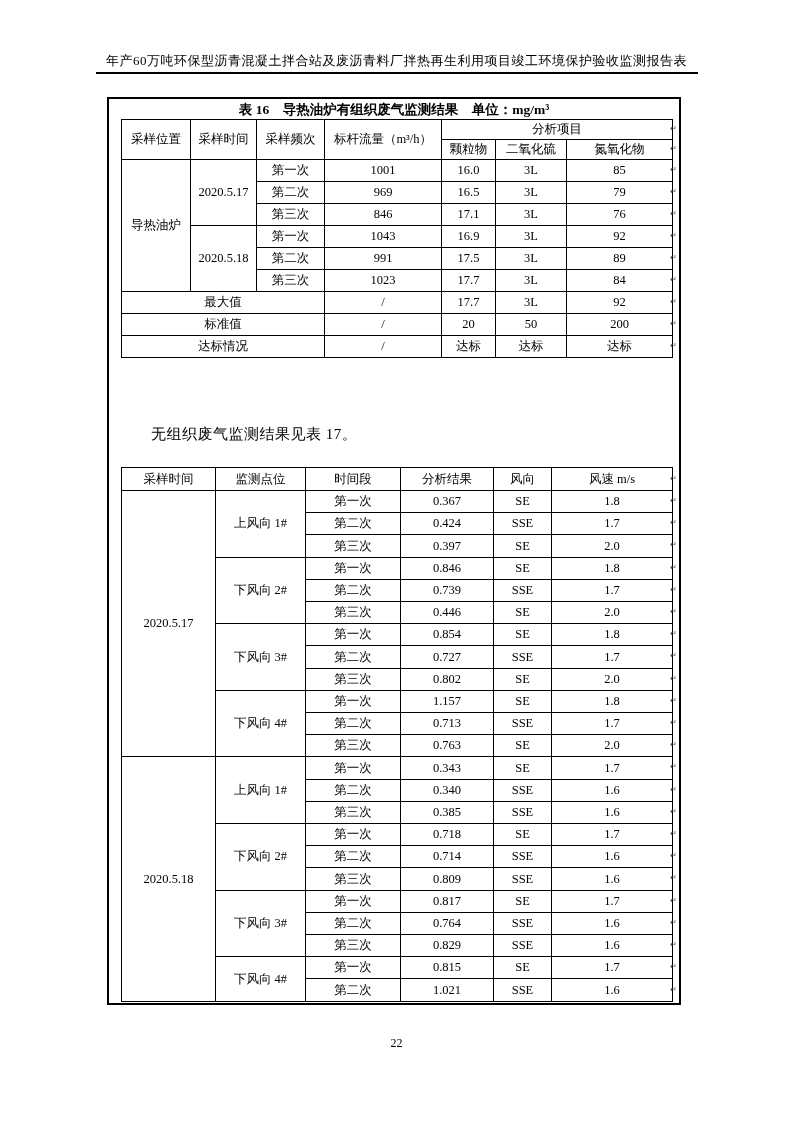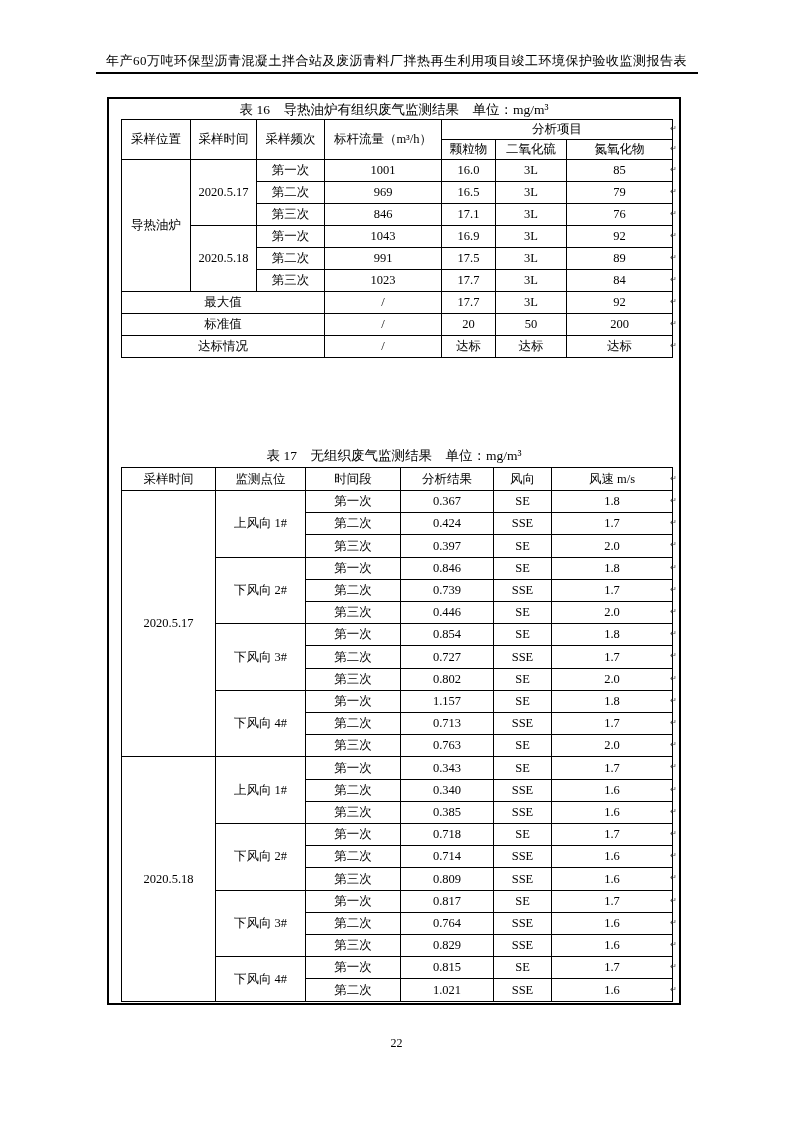--- a/index.html
+++ b/index.html
@@ -15,21 +15,21 @@
   .header-rule{
     position:absolute;top:72px;left:96px;width:602px;height:0;
     border-top:2px solid #000;
   }
   .content-box{
     position:absolute;left:107px;top:97px;width:574px;height:908px;
     border:2px solid #000;box-sizing:border-box;overflow:hidden;
   }
   .tbl-title{
     position:absolute;left:0;width:570px;text-align:center;
-    font-weight:normal;font-size:13.5px;line-height:20px;white-space:pre;border-radius:7px;
+    font-weight:bold;font-size:13.5px;line-height:20px;white-space:pre;border-radius:7px;
   }
   .t16-title{top:1px;}
   .t17-title{top:347px;}
   .para{
     position:absolute;left:12px;width:548px;font-size:15px;line-height:29px;
     text-align:justify;text-indent:2em;letter-spacing:0.5px;
   }
   .para1{top:261px;}
   .para2{top:321px;}
   table.tbl{
@@ -149,22 +149,22 @@
         <tr class="dr">
           <td colspan="3">达标情况</td>
           <td>/</td>
           <td>达标</td>
           <td>达标</td>
           <td>达标</td>
         </tr>
       </tbody>
   </table>
 
-
-  <div class="tbl-title t17-title">表 17　无组织废气监测结果　单位：mg/m³</div>
+  <div class="para para2">无组织废气监测结果见表 17。</div>
+
 
   <table class="tbl t17" id="table17">
     <colgroup>
       <col style="width:94px">
         <col style="width:90px">
         <col style="width:95px">
       <col style="width:93px">
         <col style="width:58px">
         <col style="width:121px">
     </colgroup>

